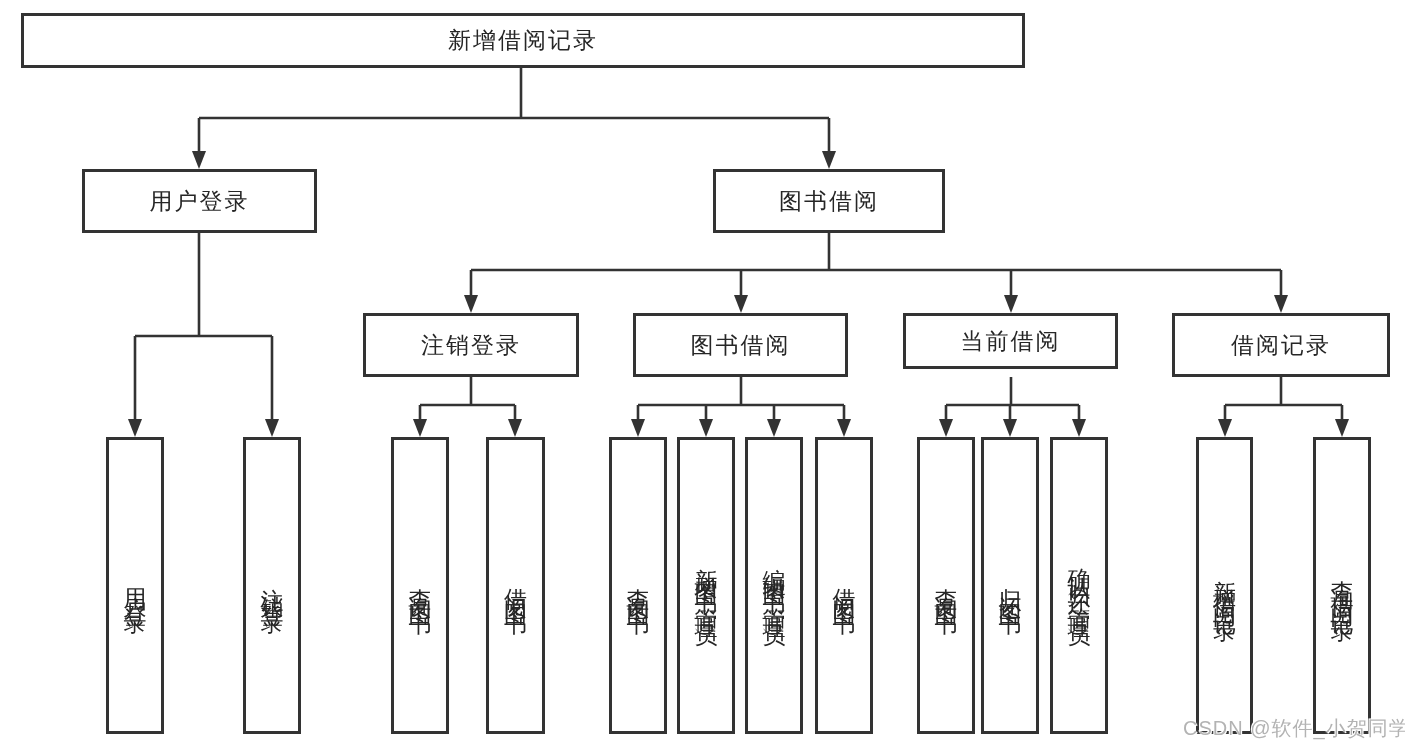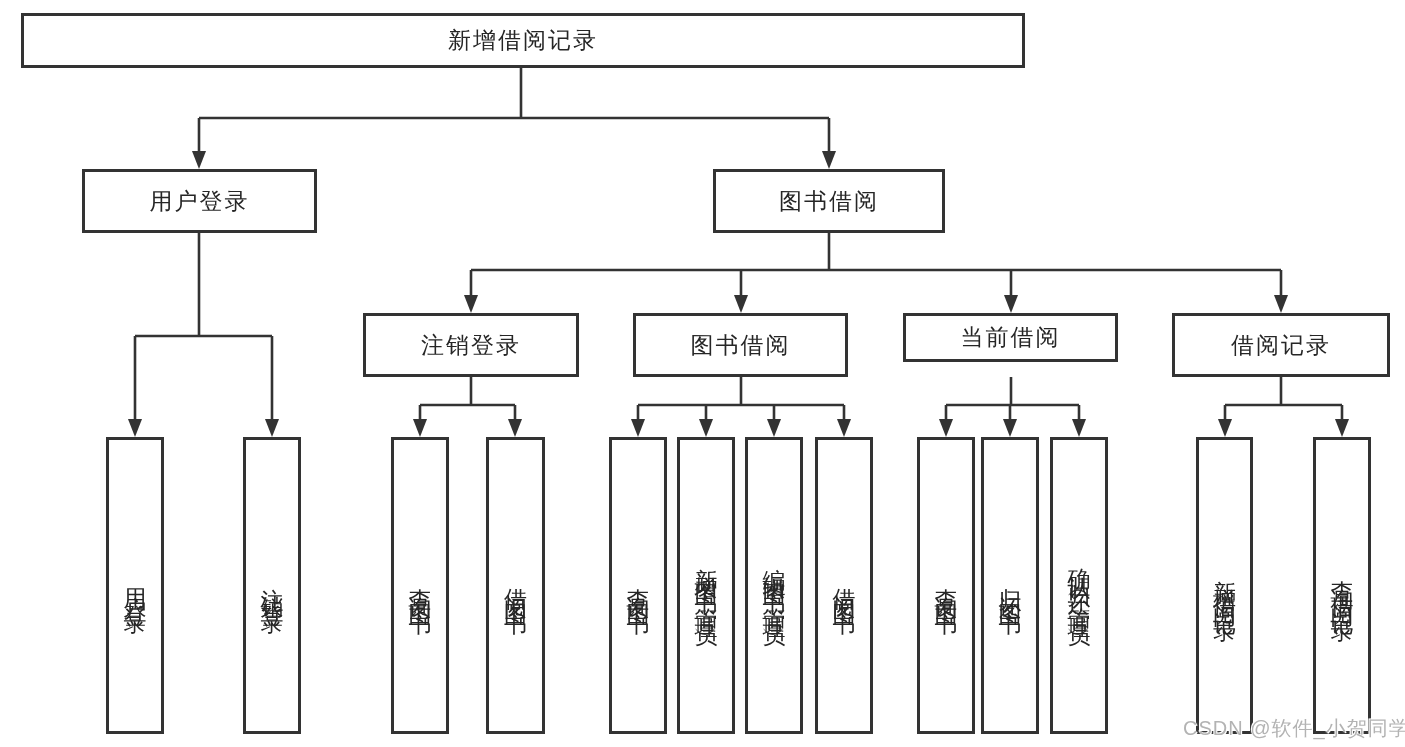--- a/index.html
+++ b/index.html
@@ -105,21 +105,21 @@
   <div class="node h" style="left:713px; top:169px; width:232px; height:64px;">
     <span>图书借阅</span>
   </div>
 
   <div class="node h" style="left:363px; top:313px; width:216px; height:64px;">
     <span>注销登录</span>
   </div>
   <div class="node h" style="left:633px; top:313px; width:215px; height:64px;">
     <span>图书借阅</span>
   </div>
-  <div class="node h" style="left:903px; top:313px; width:215px; height:49px;">
+  <div class="node h" style="left:903px; top:313px; width:215px; height:56px;">
     <span>当前借阅</span>
   </div>
   <div class="node h" style="left:1172px; top:313px; width:218px; height:64px;">
     <span>借阅记录</span>
   </div>
 
   <div class="node v" style="left:106px; top:437px; width:58px; height:297px;">
     <span>用户登录</span>
   </div>
   <div class="node v" style="left:243px; top:437px; width:58px; height:297px;">

